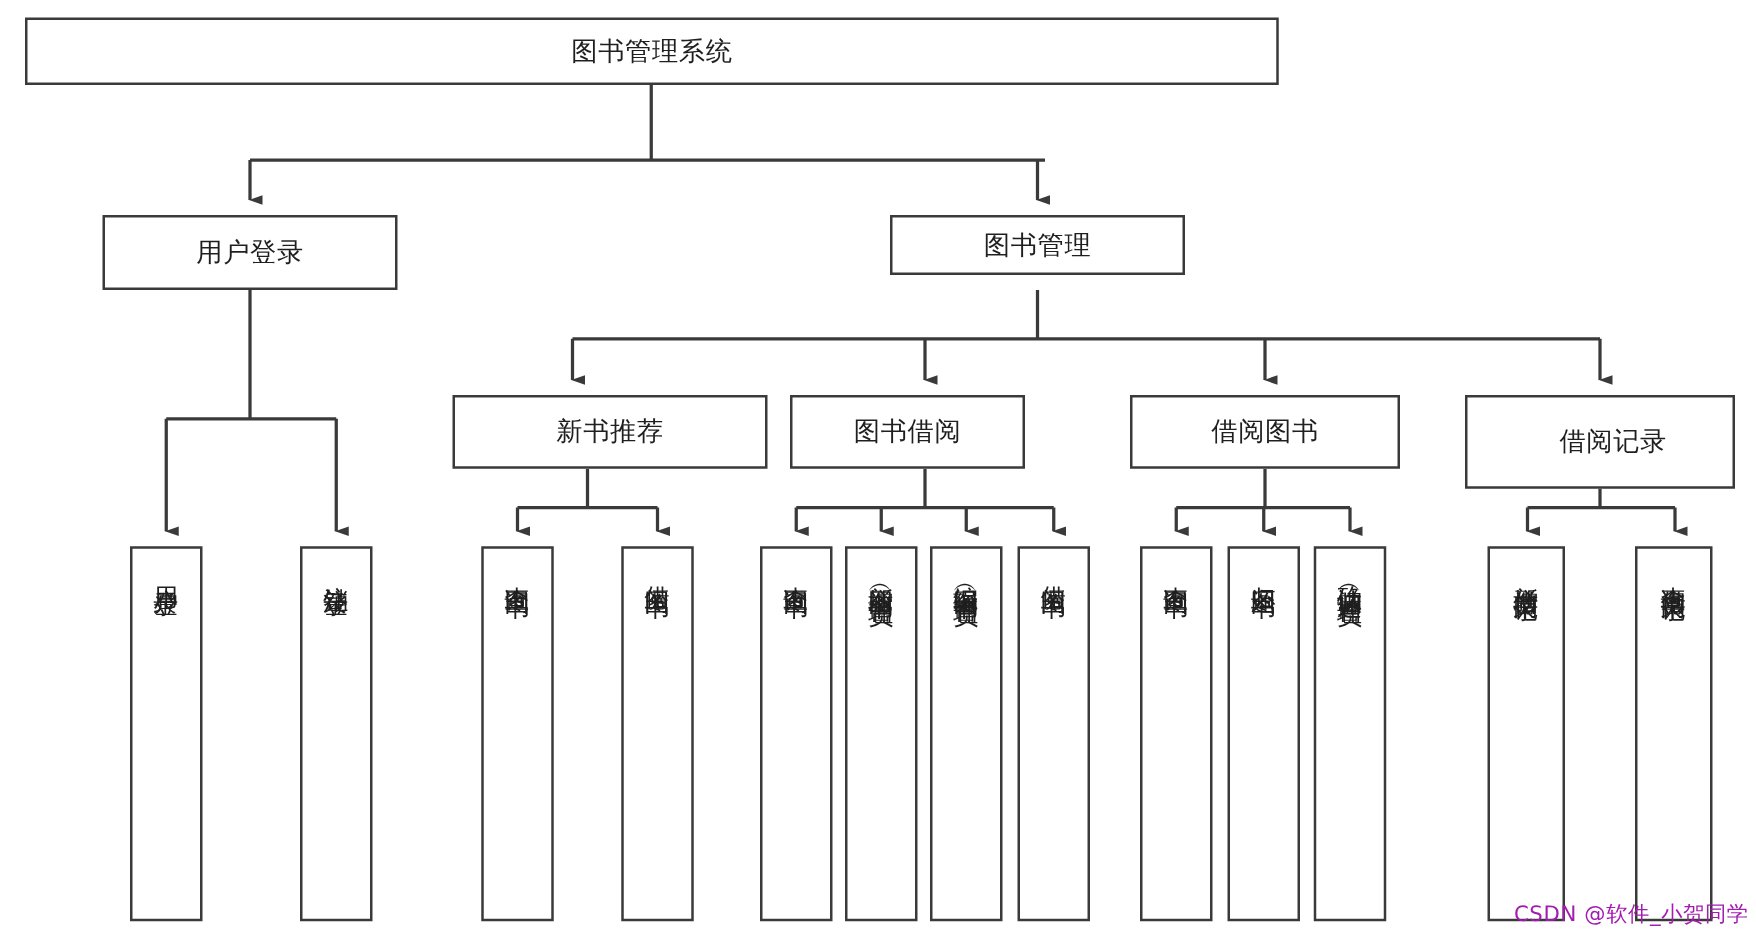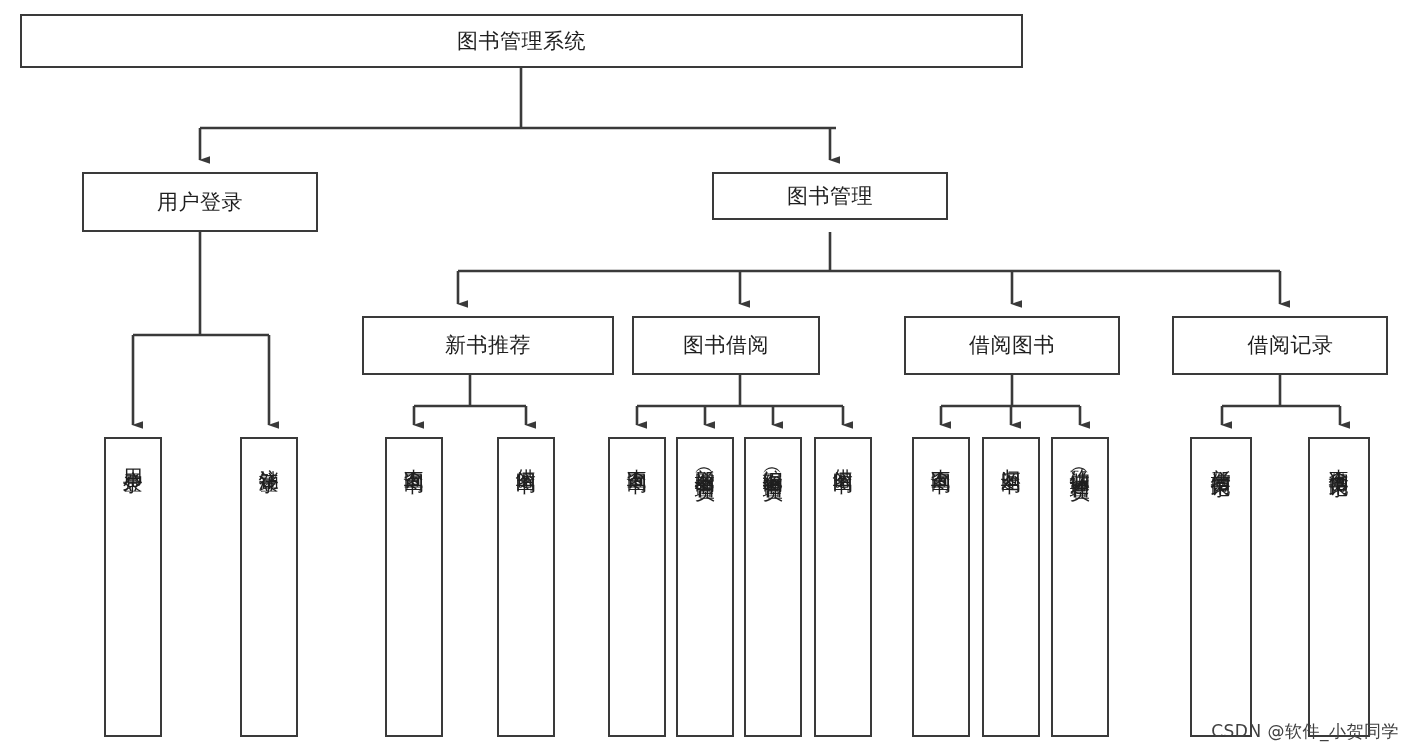--- a/index.html
+++ b/index.html
@@ -53,21 +53,21 @@
     line-height: 1.32;
     letter-spacing: 2px;
     white-space: nowrap;
     text-align: left;
   }
   #watermark {
     position: absolute;
     right: 6px;
     bottom: 4px;
     font-size: 17px;
-    color: #404040;
+    color: #a21caf;
     letter-spacing: 0.5px;
     z-index: 5;
     white-space: nowrap;
     font-family: "DejaVu Sans", "Liberation Sans", sans-serif;
   }
 </style>
 </head>
 <body>
 
 <div id="diagram-root">
@@ -135,21 +135,21 @@
 
   <div class="node" style="left:362px; top:316px; width:252px; height:59px;">
     <span class="node-label">新书推荐</span>
   </div>
   <div class="node" style="left:632px; top:316px; width:188px; height:59px;">
     <span class="node-label">图书借阅</span>
   </div>
   <div class="node" style="left:904px; top:316px; width:216px; height:59px;">
     <span class="node-label">借阅图书</span>
   </div>
-  <div class="node" style="left:1172px; top:316px; width:216px; height:59px;padding-left:21px;">
+  <div class="node" style="left:1172px; top:316px; width:216px; height:75px;padding-left:21px;">
     <span class="node-label">借阅记录</span>
   </div>
 
   <div class="node leaf" style="left:104px; top:437px; width:58px; height:300px;">
     <span class="node-label">用户登录</span>
   </div>
   <div class="node leaf" style="left:240px; top:437px; width:58px; height:300px;">
     <span class="node-label">注销登录</span>
   </div>
 

